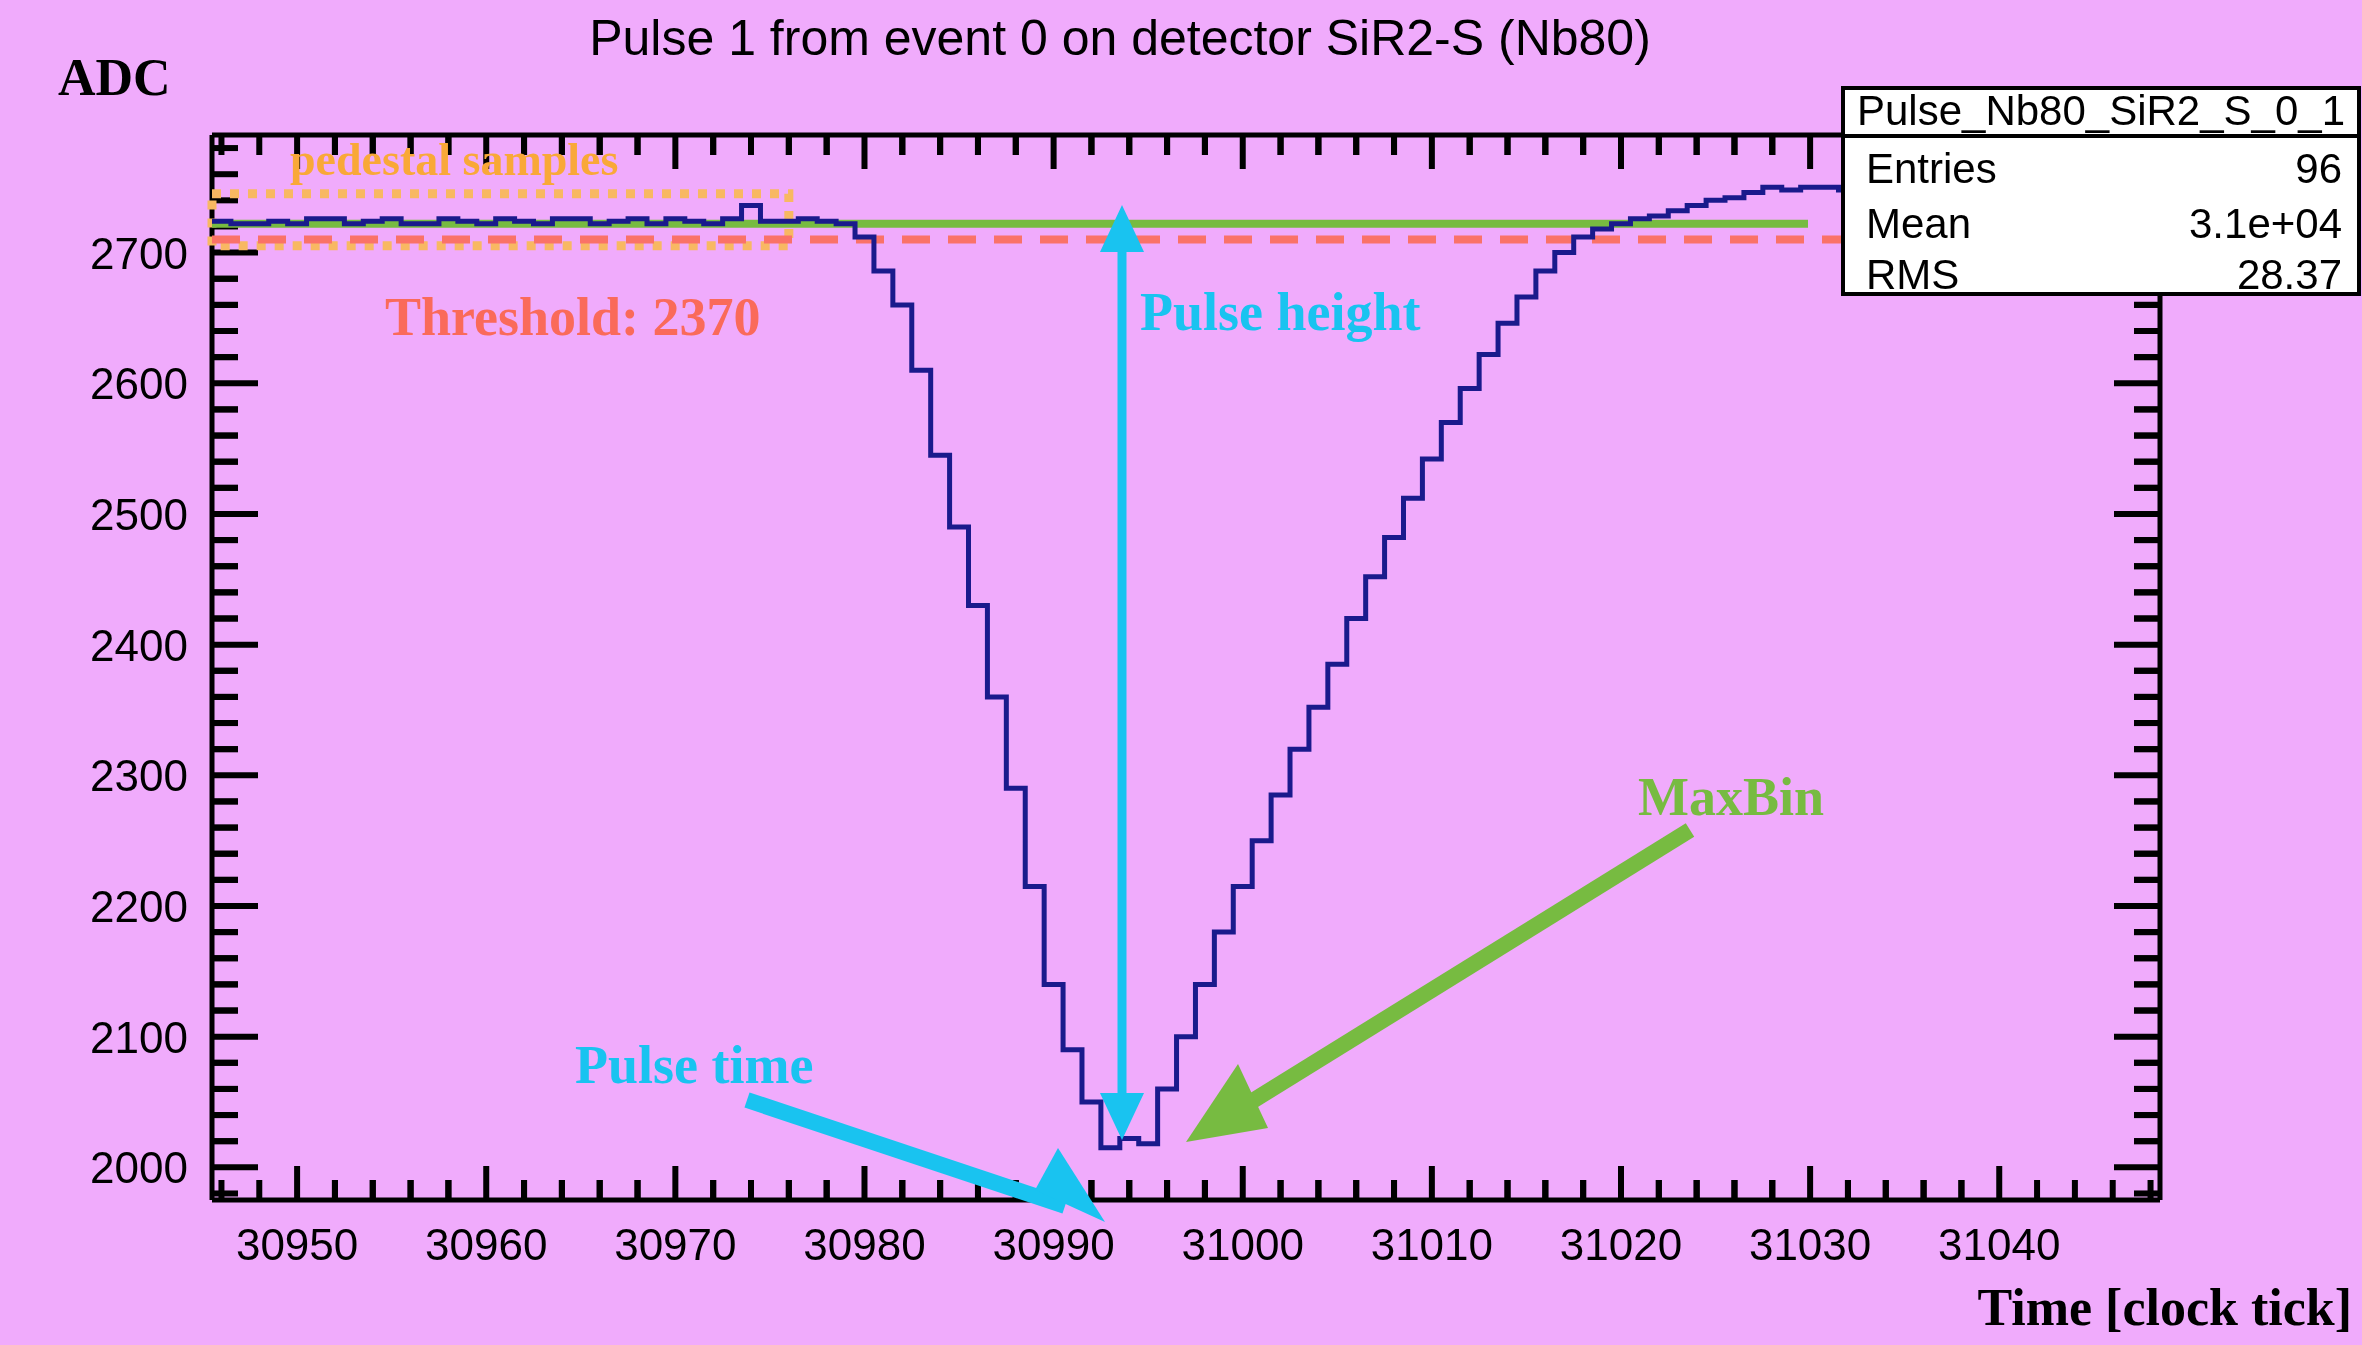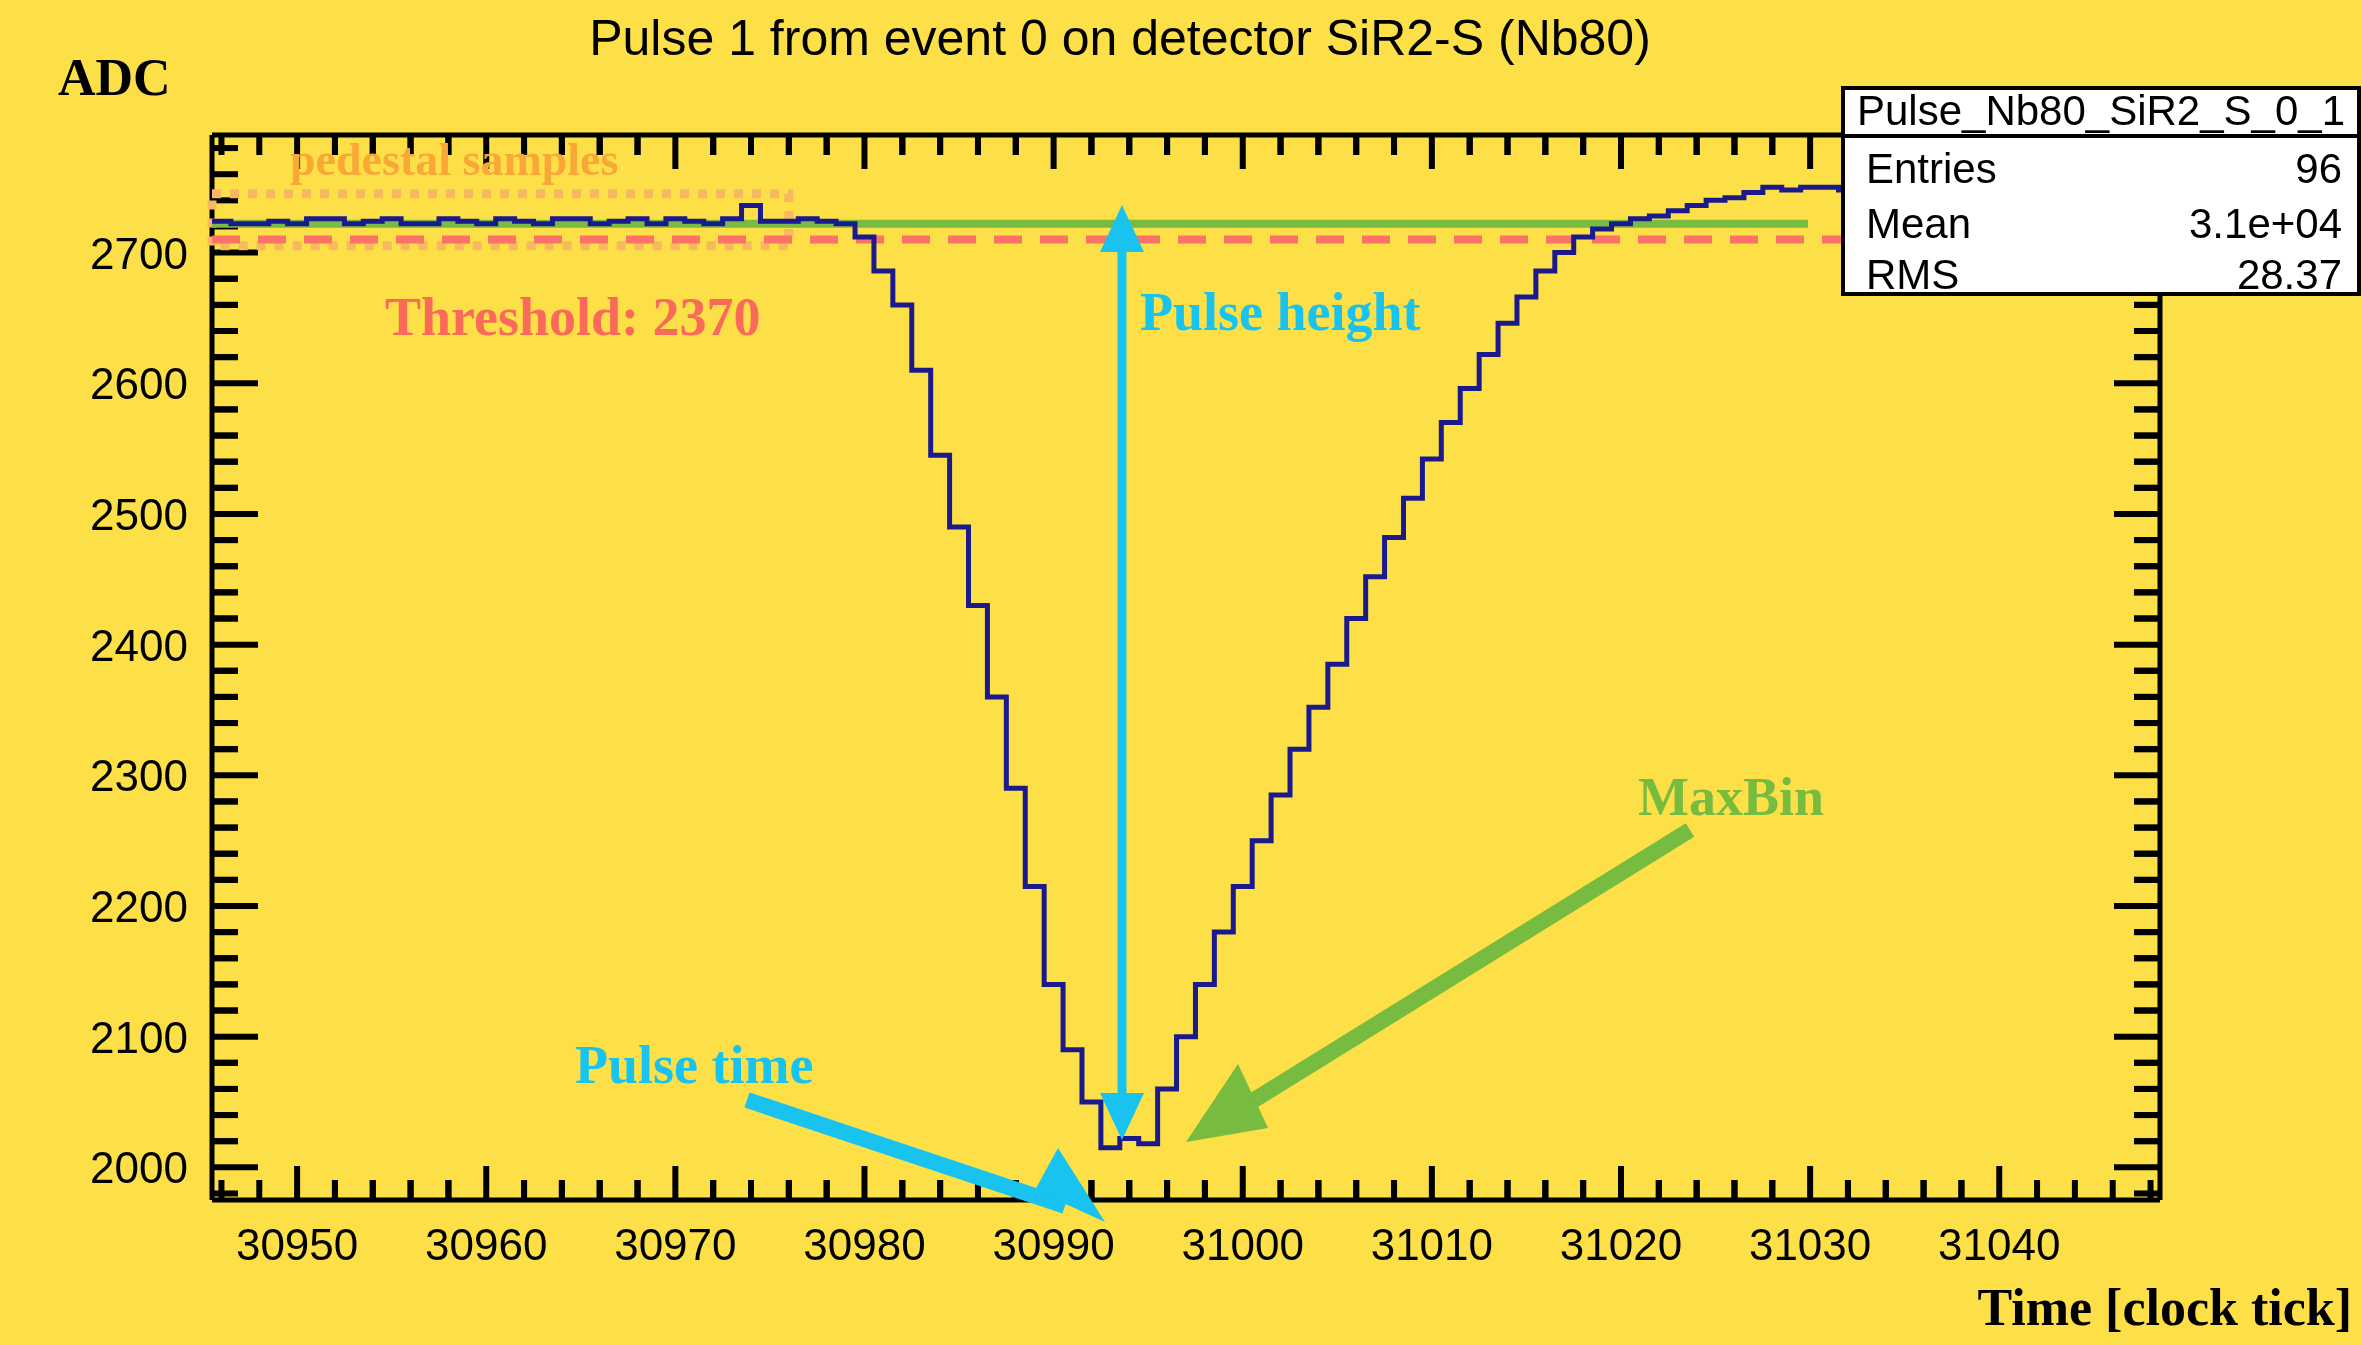--- a/index.html
+++ b/index.html
@@ -1,19 +1,19 @@
 <!DOCTYPE html>
 <html><head>
 <meta charset="utf-8">
 <title>ROOT Pulse Plot</title>
 <style>
   html,body{margin:0;padding:0;background:#ffffff;}
   body{width:2362px;height:1345px;overflow:hidden;
        font-family:"Liberation Sans",sans-serif;}
-  #root-canvas{position:relative;width:2362px;height:1345px;background:#fde047;}
+  #root-canvas{position:relative;width:2362px;height:1345px;background:#f0abfc;}
   svg{display:block;}
   .title-text{font-family:"Liberation Sans",sans-serif;font-size:50px;fill:#000;}
   .axis-title{font-family:"Liberation Serif",serif;font-weight:bold;font-size:52px;fill:#000;}
   .tick-label{font-family:"Liberation Sans",sans-serif;font-size:44px;fill:#000;}
   .stat-text{font-family:"Liberation Sans",sans-serif;font-size:42px;fill:#000;}
   .annot{font-family:"Liberation Serif",serif;font-weight:bold;font-size:54px;}
   .annot-ped{font-family:"Liberation Serif",serif;font-weight:bold;font-size:46px;}
 </style>
 </head>
 <body>

